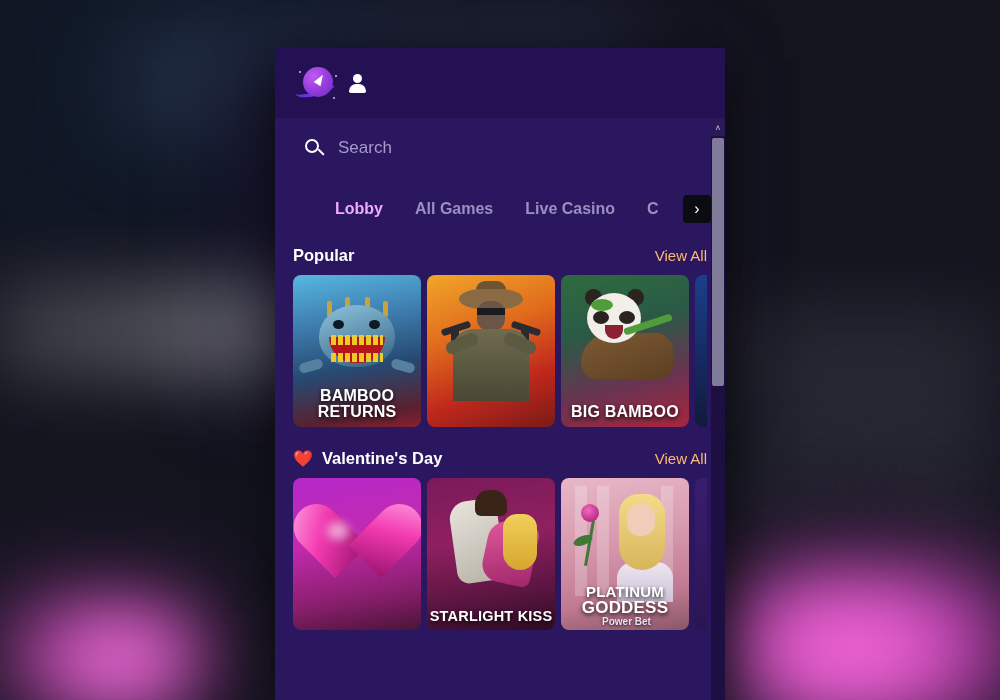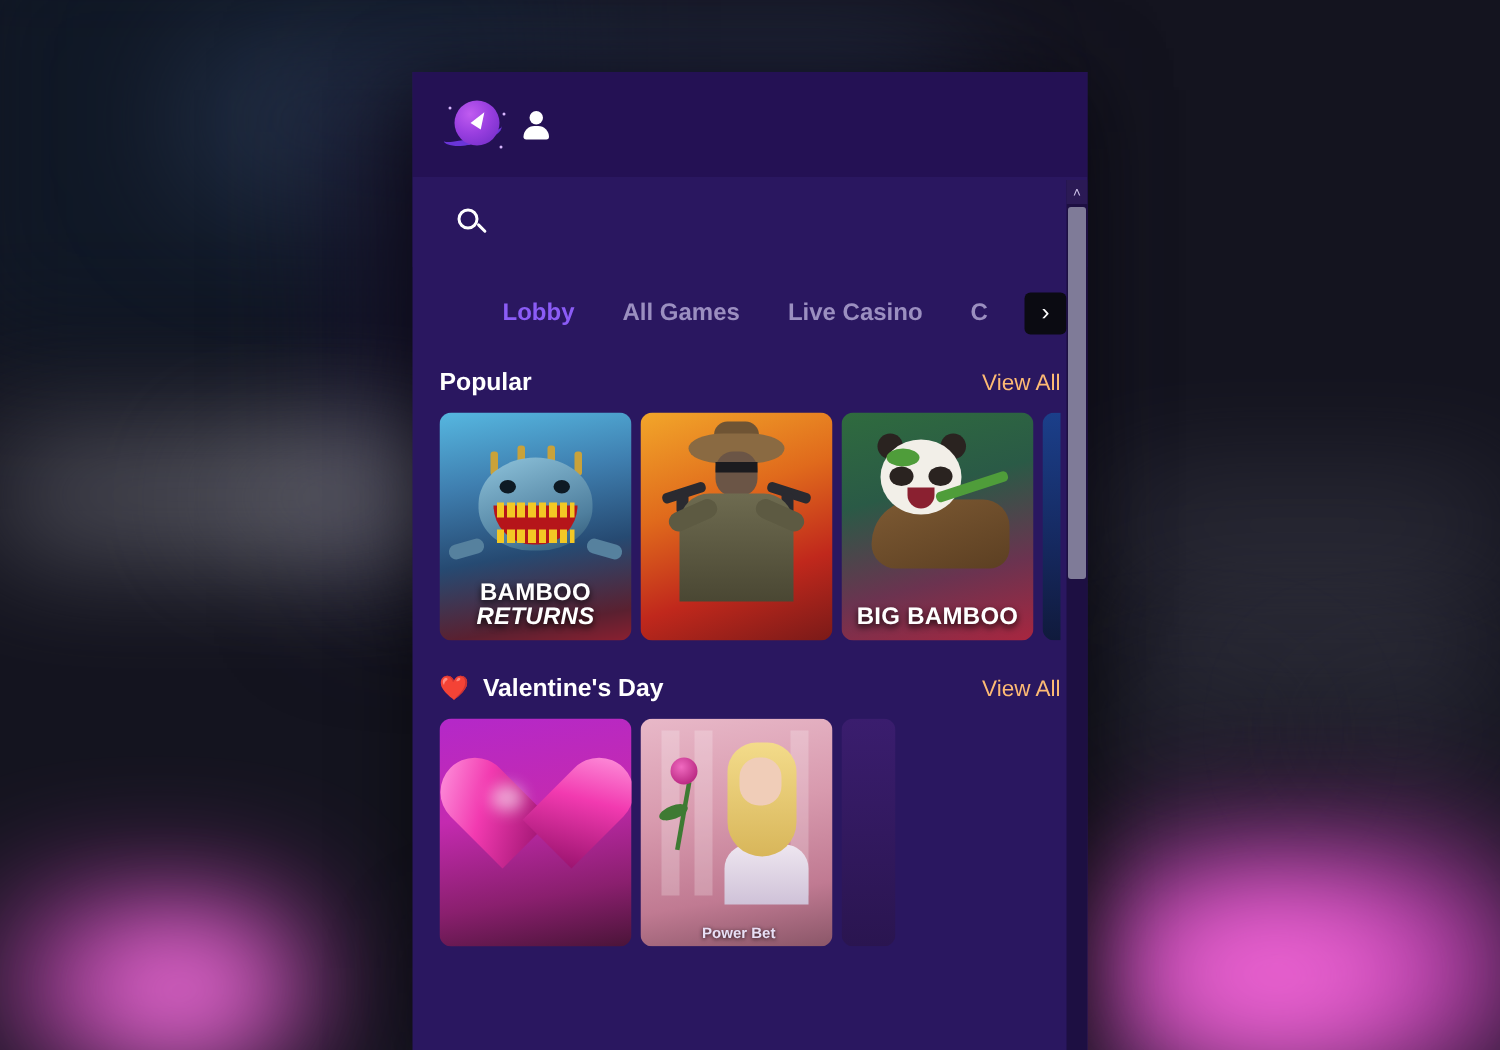--- a/index.html
+++ b/index.html
@@ -109,21 +109,21 @@
 
   
   #tabs-row{
     height:62px; display:flex; align-items:center; gap:32px;
     padding:0 60px; position:relative; overflow:hidden;
   }
   .tab{
     color:#9b8fc0; font-size:16px; font-weight:700; white-space:nowrap; cursor:pointer;
     background:none; border:none; font-family:"Liberation Sans", sans-serif;
   }
-  .tab.active{ color:#8b5cf6; }
+  .tab.active{ color:#f0abfc; }
   #tabs-next{
     position:absolute; right:14px; top:50%; transform:translateY(-50%);
     width:28px; height:28px; background:#0b0b12; border:none; border-radius:4px;
     color:#fff; font-size:16px; cursor:pointer; display:flex; align-items:center; justify-content:center;
   }
 
   
   .section{ padding:0 18px; }
   .section-head{
     display:flex; align-items:center; justify-content:space-between;
@@ -139,21 +139,21 @@
     position:relative; width:128px; height:152px; flex:0 0 auto;
     border-radius:8px; overflow:hidden;
   }
   .card.partial{ width:36px; }
   .card-title{
     position:absolute; left:0; right:0; bottom:7px; text-align:center;
     color:#fff; font-weight:800; line-height:1.0;
     text-shadow:0 2px 4px rgba(0,0,0,.85);
     font-size:16px; letter-spacing:.2px;
   }
-  .card-title .l2{ display:block;font-style:italic; }
+  .card-title .l2{ display:block; }
   .card-sub{
     position:absolute; left:3px; right:0; bottom:-1px; text-align:center;
     color:#e8dff5; font-size:10px; font-weight:600;
     text-shadow:0 1px 3px rgba(0,0,0,.8);
   }
 
   
   .art-razor{ position:absolute; inset:0; background:linear-gradient(170deg,#56b7e0 0%,#3f7fb0 30%,#264a72 60%,#5a2030 88%,#8a2030 100%); }
   .art-wanted{ position:absolute; inset:0; background:linear-gradient(160deg,#f2a62a 0%,#e06a1c 38%,#c0281c 70%,#7a1a18 100%); }
   .art-panda{ position:absolute; inset:0; background:linear-gradient(165deg,#2f6b3e 0%,#2a5a46 35%,#6b3350 70%,#a8263f 100%); }
@@ -273,20 +273,21 @@
           <span class="body"></span>
       </span>
     </div>
   </div>
 
   <div id="search-row">
     <span class="magnifier">
       <span class="mg-c"></span>
         <span class="mg-h"></span>
     </span>
+    <input id="search-input" type="text" placeholder="Search" style="">
   </div>
 
   <div id="tabs-row">
     <button class="tab active">Lobby</button>
     <button class="tab">All Games</button>
     <button class="tab">Live Casino</button>
     <button class="tab">C</button>
     <button id="tabs-next">›</button>
   </div>
 
@@ -369,33 +370,48 @@
     </div>
     <div class="cards-row">
 
       <div class="card">
         <div class="art-heart">
           <span class="hc"></span>
           <span class="hc-shine"></span>
         </div>
       </div>
 
+      <div class="card">
+        <div class="art-kiss">
+          <span class="kc-man"></span>
+          <span class="kc-woman"></span>
+          <span class="kc-hair"></span>
+          <span class="kc-blond"></span>
+        </div>
+        <div class="card-title" style="font-size:14.5px;">
+          <span>STARLIGHT KISS</span>
+        </div>
+      </div>
 
       <div class="card">
         <div class="art-goddess">
           <span class="gd-col" style="left:14px;"></span>
           <span class="gd-col" style="left:36px;"></span>
           <span class="gd-col" style="left:100px;"></span>
           <span class="gd-dress"></span>
           <span class="gd-hair"></span>
           <span class="gd-face"></span>
           <span class="gd-stem"></span>
           <span class="gd-leaf"></span>
           <span class="gd-rose"></span>
         </div>
+        <div class="card-title" style="bottom:14px;font-size:15px;">
+          <span>PLATINUM</span>
+          <span class="l2" style="font-size:17px;">GODDESS</span>
+        </div>
         <div class="card-sub" style="bottom:3px;">Power Bet</div>
       </div>
 
       <div class="card partial">
         <div class="art-pink"></div>
       </div>
     </div>
   </div>
 
   <div id="scroll-track"></div>

